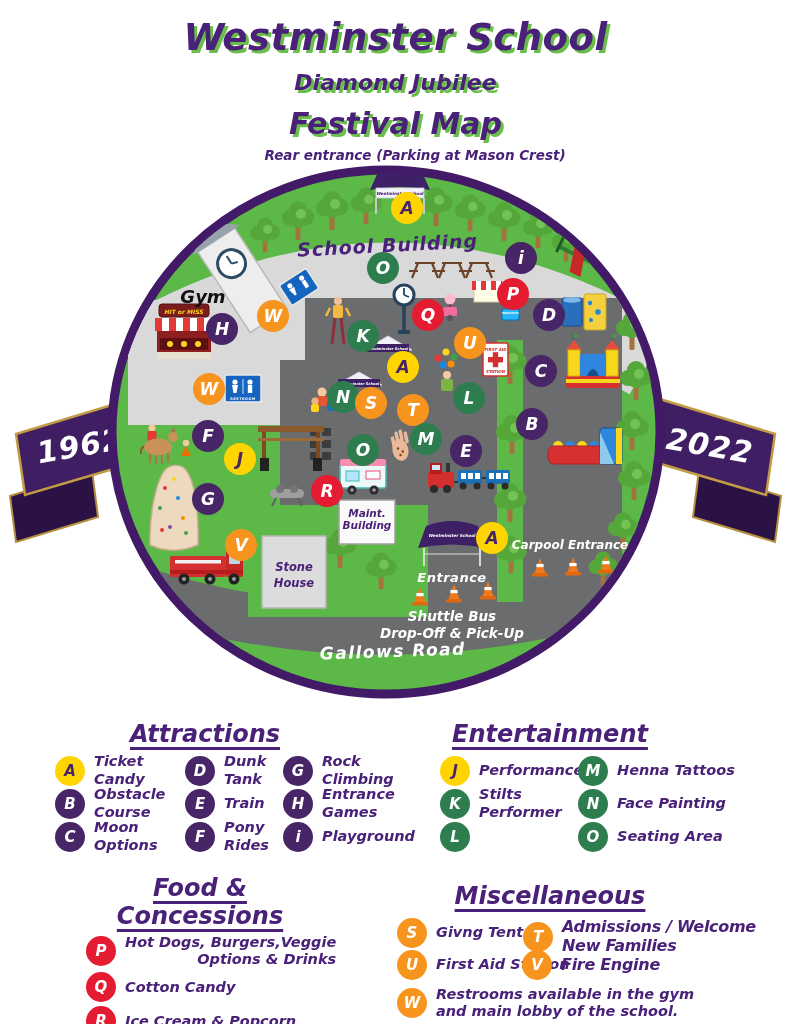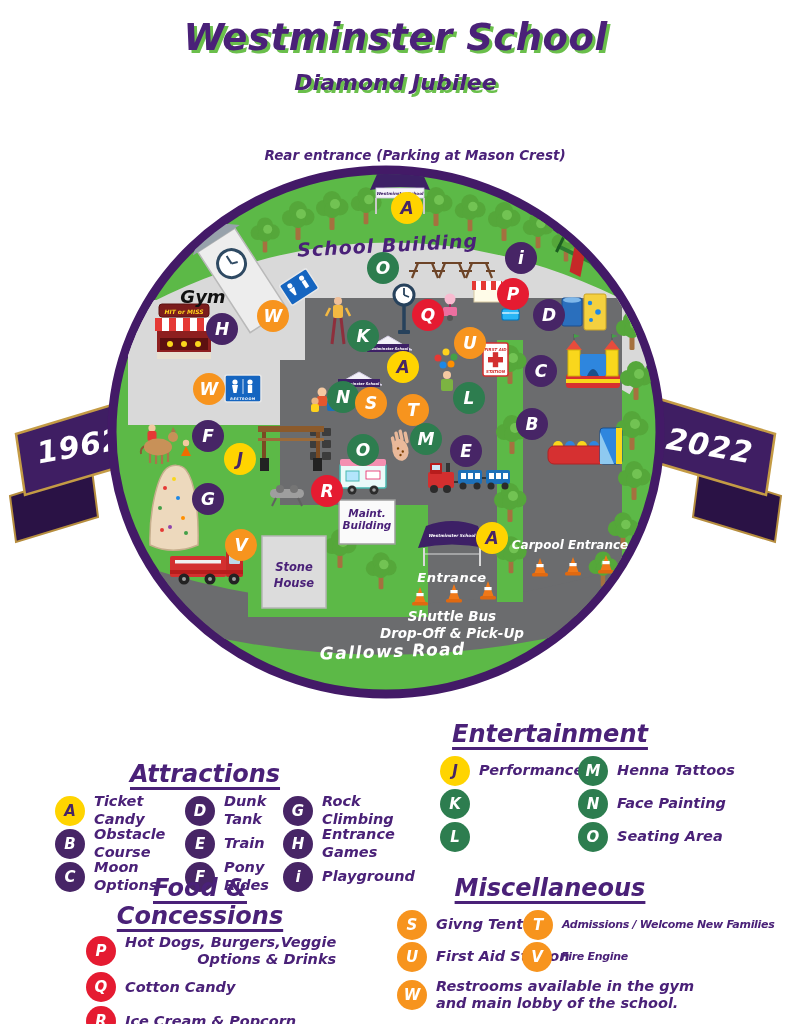--- a/index.html
+++ b/index.html
@@ -23,51 +23,52 @@
   
   .legend-sec{position:absolute;}
   .legend-h{font-size:24px;font-weight:bold;font-style:italic;color:var(--title-purple);
             text-decoration:underline;text-decoration-thickness:2.5px;text-underline-offset:5px;
             text-align:center;}
   .legend-item{display:flex;align-items:center;gap:9px;}
   .lbadge{width:30px;height:30px;border-radius:50%;display:flex;align-items:center;
           justify-content:center;font-weight:bold;font-style:italic;font-size:15px;flex:none;}
   .llabel{font-weight:bold;font-style:italic;font-size:14.5px;color:var(--title-purple);
           white-space:pre-line;line-height:1.18;}
-  #leg-attractions{left:40px;top:760px;width:390px;}
+  #leg-attractions{left:40px;top:720px;width:390px;}
   #leg-attractions .legend-h{width:330px;}
   #attr-items{display:grid;grid-auto-flow:column;grid-template-rows:repeat(3,33px);
               grid-template-columns:130px 98px 1fr;margin-top:6px;padding-left:15px;}
   #leg-entertainment{left:430px;top:720px;width:355px;}
   #leg-entertainment .legend-h{width:240px;}
   #ent-items{display:grid;grid-auto-flow:column;grid-template-rows:repeat(3,33px);
              grid-template-columns:138px 1fr;margin-top:6px;padding-left:10px;}
   #leg-food{left:70px;top:874px;width:280px;}
   #leg-food .legend-h{width:260px;font-style:italic;}
   #food-items{margin-top:4px;display:flex;flex-direction:column;gap:4px;padding-left:16px;}
   #food-items .legend-item:nth-child(1) .llabel{text-align:right;}
   #leg-misc{left:395px;top:874px;width:392px;}
-  #leg-misc .legend-h{width:310px;}
+  #leg-misc .legend-h{width:310px;margin-top:8px;}
   #misc-items{position:relative;height:145px;margin-top:6px;}
   #misc-items .legend-item{position:absolute;}
   #misc-items .legend-item:nth-child(1){left:2px;top:2px;}
   #misc-items .legend-item:nth-child(2){left:2px;top:34px;}
   #misc-items .legend-item:nth-child(3){left:2px;top:70px;}
   #misc-items .legend-item:nth-child(4){left:128px;top:2px;}
   #misc-items .legend-item:nth-child(5){left:127px;top:34px;}
-  #misc-items .legend-item:nth-child(n+4) .llabel{font-size:11px;letter-spacing:-.3px;}
+  #misc-items .legend-item:nth-child(n+4) .llabel{font-size:16px;letter-spacing:-.3px;}
 </style>
 </head>
 <body>
 
 <div class="page">
 
   <div class="title">
     <div class="title-l1">Westminster School</div>
     <div class="title-l2">Diamond Jubilee</div>
+    <div class="title-l3">Festival Map</div>
   </div>
   <div class="rear-label">Rear entrance (Parking at Mason Crest)</div>
 
   <svg id="map-svg" width="791" height="560" viewBox="0 150 791 560">
     <defs>
       <clipPath id="mapClip">
           <ellipse cx="386" cy="432" rx="270" ry="258"></ellipse>
         </clipPath>
     </defs>
 
@@ -778,20 +779,21 @@
 
   <section class="legend-sec" id="leg-entertainment">
     <div class="legend-h">Entertainment</div>
     <div id="ent-items">
         <div class="legend-item">
           <span class="lbadge" style="background: rgb(255, 212, 0); color: rgb(71, 37, 102);">J</span>
           <span class="llabel">Performances</span>
         </div>
         <div class="legend-item">
           <span class="lbadge" style="background: rgb(45, 125, 79); color: rgb(255, 255, 255);">K</span>
+          <span class="llabel">Stilts Performer</span>
         </div>
         <div class="legend-item">
           <span class="lbadge" style="background: rgb(45, 125, 79); color: rgb(255, 255, 255);">L</span>
         </div>
         <div class="legend-item">
           <span class="lbadge" style="background: rgb(45, 125, 79); color: rgb(255, 255, 255);">M</span>
           <span class="llabel">Henna Tattoos</span>
         </div>
         <div class="legend-item">
           <span class="lbadge" style="background: rgb(45, 125, 79); color: rgb(255, 255, 255);">N</span>

